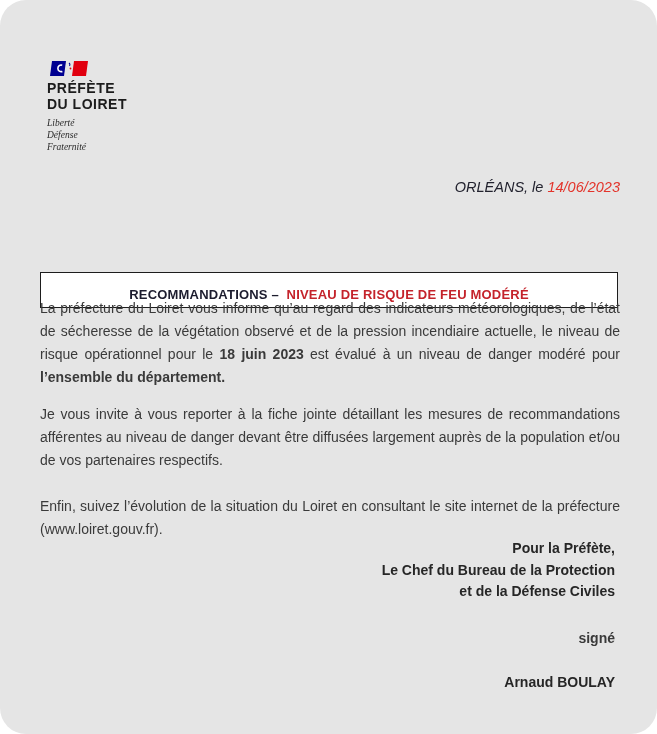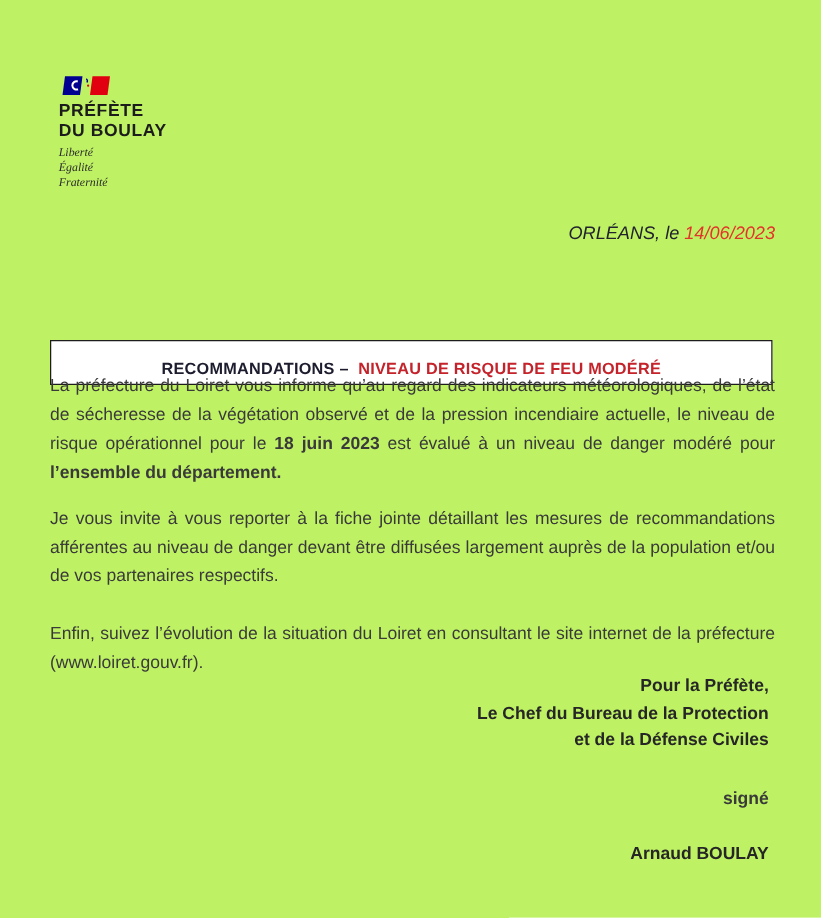--- a/index.html
+++ b/index.html
@@ -8,21 +8,22 @@
     font-family: "Liberation Sans", sans-serif;
     width: 657px;
     height: 734px;
     position: relative;
     overflow: hidden;
     color: #3a3a3a;
   }
   .page {
     position: absolute;
     inset: 0;
-    background: #bef264;
+    background: #e5e5e5;
+    border-radius: 26px;
   }
 
   
   .logo {
     position: absolute;
     left: 47px;
     top: 60px;
     width: 160px;
   }
   .logo-flag { display: block; margin-left: 2px; margin-bottom: 3px; }
@@ -119,25 +120,25 @@
   <div class="logo">
     <svg class="logo-flag" width="40" height="17" viewBox="0 0 40 17" aria-hidden="true">
       <polygon points="3,1 17,1 15,16 1,16" fill="#000091"></polygon>
       <path d="M13.2 5.2 a3.3 3.3 0 1 0 0.2 6.2" stroke="#ffffff" stroke-width="1.6" fill="none"></path>
       <path d="M20 3 q1.5 1 0.6 3" stroke="#000091" stroke-width="1.1" fill="none"></path>
       <circle cx="21.5" cy="8.5" r="0.9" fill="#e1000f"></circle>
       <polygon points="25,1 39,1 37,16 23,16" fill="#e1000f"></polygon>
     </svg>
     <div class="logo-title">
       <div>PRÉFÈTE</div>
-      <div>DU BOULAY</div>
+      <div>DU LOIRET</div>
     </div>
     <div class="logo-motto">
       <div>Liberté</div>
-      <div>Égalité</div>
+      <div>Défense</div>
       <div>Fraternité</div>
     </div>
   </div>
 
   <div class="dateline">
     <span>ORLÉANS, le </span><span class="date">14/06/2023</span>
   </div>
 
   <div class="banner">
     <span class="black-part">RECOMMANDATIONS –&nbsp; </span><span class="red-part">NIVEAU DE RISQUE DE FEU MODÉRÉ</span>

